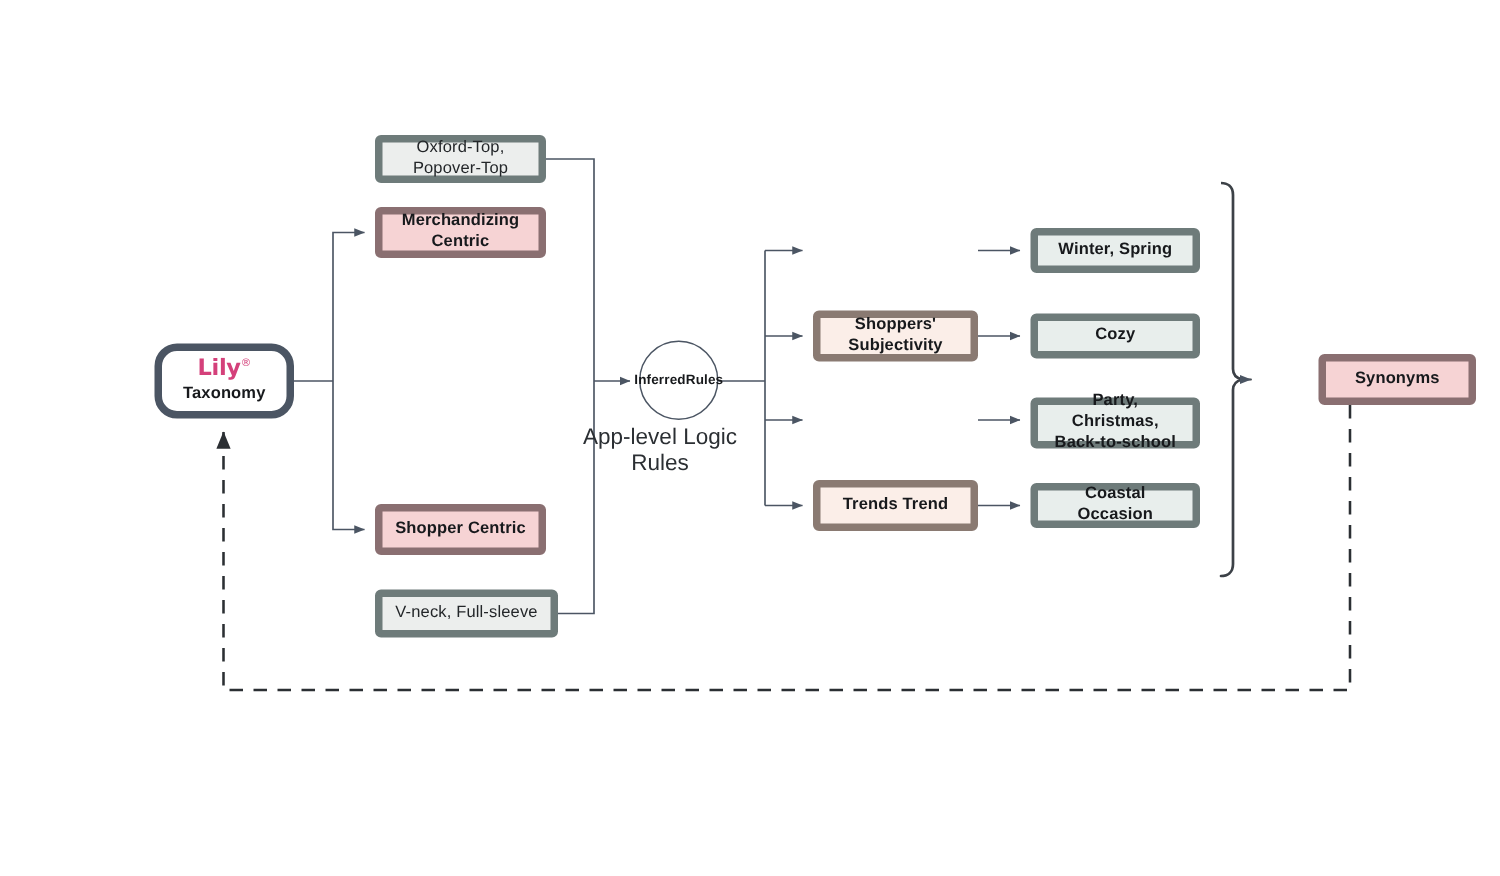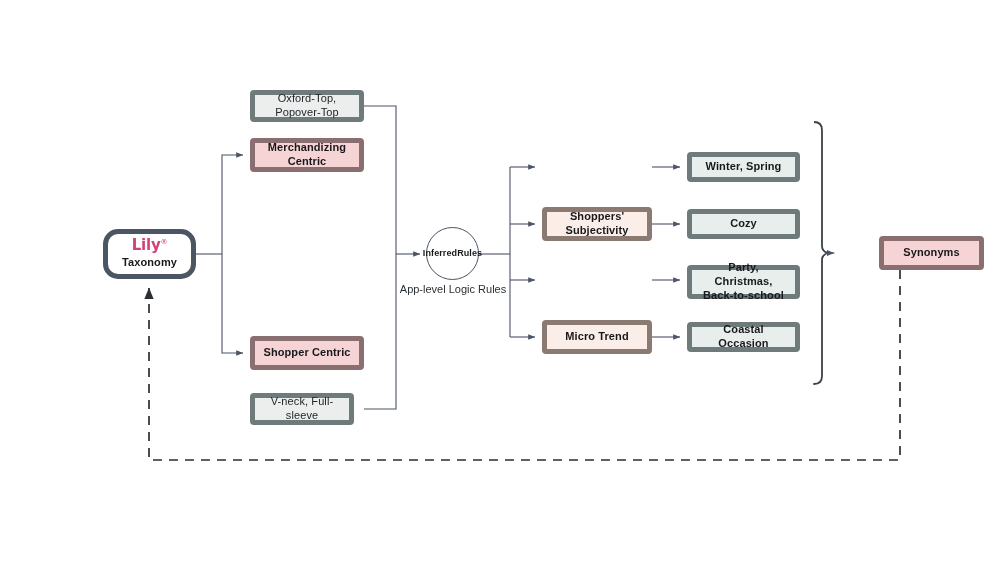--- a/index.html
+++ b/index.html
@@ -76,37 +76,37 @@
     font-size: 11px;
     font-weight: 700;
     color: #17191c;
     margin-top: 2px;
   }
 
   
   #node-oxford   { left: 250px; top: 90px;  width: 114px; height: 32px; }
   #node-merch    { left: 250px; top: 138px; width: 114px; height: 34px; }
   #node-shopperc { left: 250px; top: 336px; width: 114px; height: 34px; }
-  #node-vneck    { left: 250px; top: 393px; width: 104px; height: 32px; }
+  #node-vneck    { left: 250px; top: 393px; width: 122px; height: 32px; }
 
   
   #node-circle {
     left: 426px; top: 227px; width: 53px; height: 53px;
     border-radius: 50%;
     border: 1px solid #4b5563;
     background: #ffffff;
     flex-direction: row;
     gap: 0px;
   }
   #node-circle .cl { font-size: 9px; font-weight: 700; color: #17191c; line-height: 1.15; }
   #circle-caption {
     position: absolute;
-    left: 392px; top: 283px; width: 122px;
+    left: 379px; top: 283px; width: 122px;
     text-align: center;
-    font-size: 11px;
+    font-size: 15px;
     color: #2b2f33;
   }
 
   
   #node-seasonal { left: 542px; top: 150px; width: 110px; height: 34px; }
   #node-subject  { left: 542px; top: 207px; width: 110px; height: 34px; }
   #node-occasion { left: 542px; top: 263px; width: 110px; height: 34px; }
   #node-micro    { left: 542px; top: 320px; width: 110px; height: 34px; }
 
   
@@ -198,21 +198,21 @@
   <div class="node" id="node-circle">
     <span class="cl">Inferred</span>
     <span class="cl">Rules</span>
   </div>
   <div id="circle-caption">App-level Logic Rules</div>
 
   <div class="node n-peach" id="node-subject">
     <span class="label t-bold">Shoppers' Subjectivity</span>
   </div>
   <div class="node n-peach" id="node-micro">
-    <span class="label t-bold">Micro Trend</span>
+    <span class="label t-bold">Trends Trend</span>
   </div>
 
   <div class="node n-mint" id="node-winter">
     <span class="label t-bold">Winter, Spring</span>
   </div>
   <div class="node n-mint" id="node-cozy">
     <span class="label t-bold">Cozy</span>
   </div>
   <div class="node n-mint" id="node-party">
     <span class="label t-bold">Party, Christmas, Back-to-school</span>

